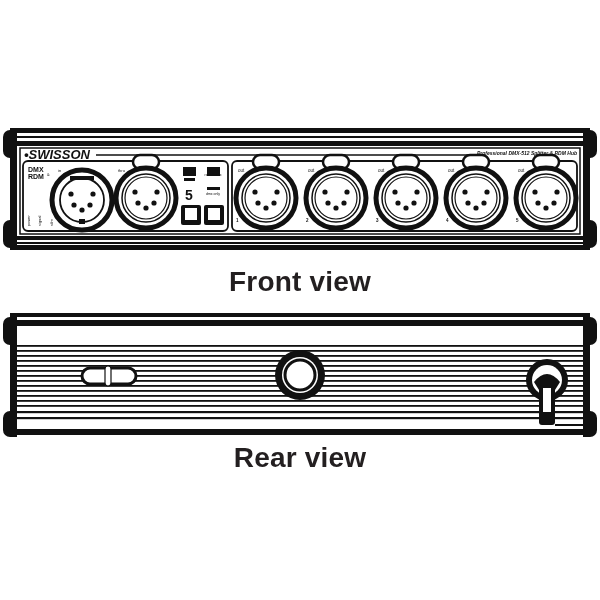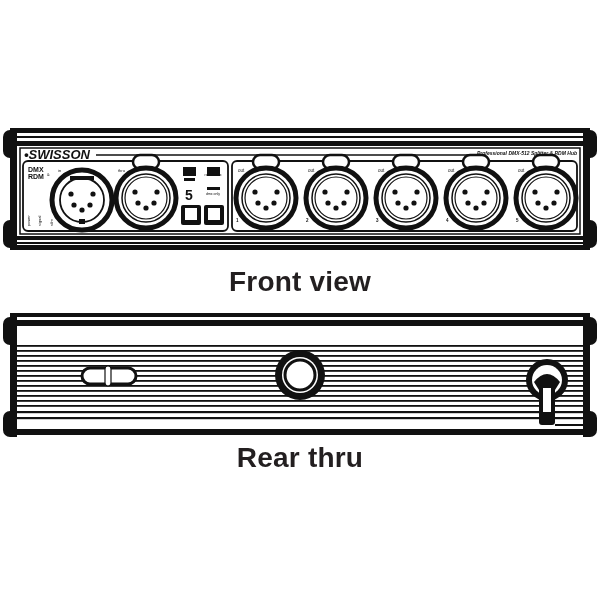--- a/index.html
+++ b/index.html
@@ -182,13 +182,13 @@
       <path d="M534,382 Q547,366 560,382 L555,390 L539,390 Z" fill="#111"></path>
       <rect x="539" y="385" width="16" height="40" rx="3" fill="#111"></rect>
       <rect x="543" y="388" width="8" height="24" fill="#fff"></rect>
       <rect x="555" y="417" width="28" height="2" fill="#111"></rect>
       <rect x="555" y="424" width="28" height="2" fill="#111"></rect>
     </g>
   </g>
 </svg>
 
 <div class="caption" id="front-caption">Front view</div>
-<div class="caption" id="rear-caption">Rear thru</div>
+<div class="caption" id="rear-caption">Rear view</div>
 
 </body></html>

